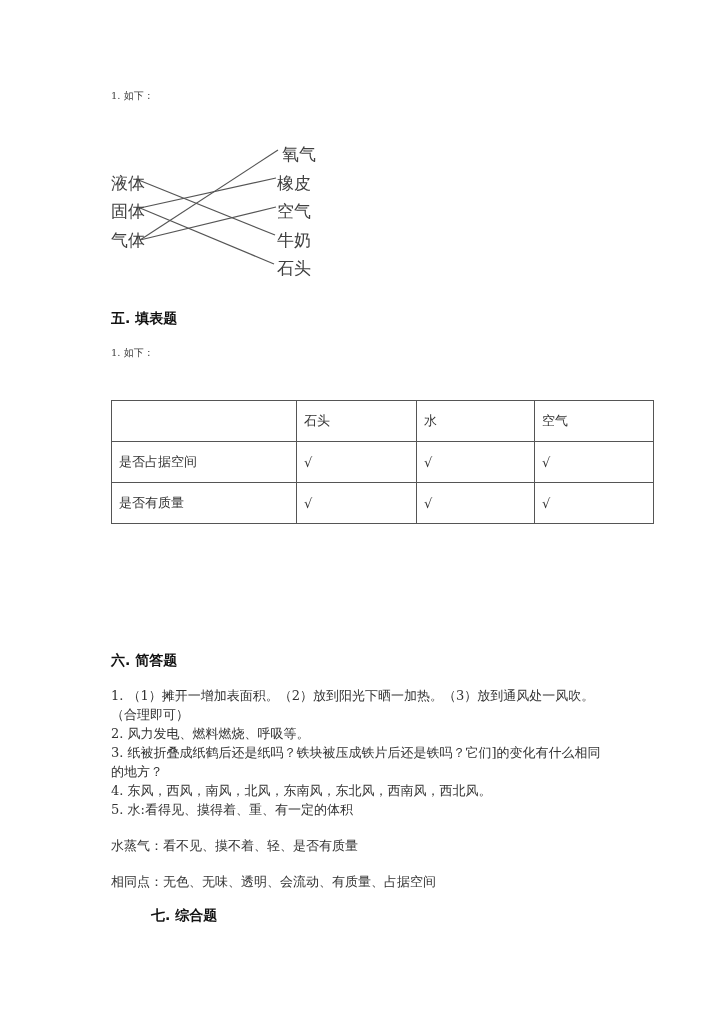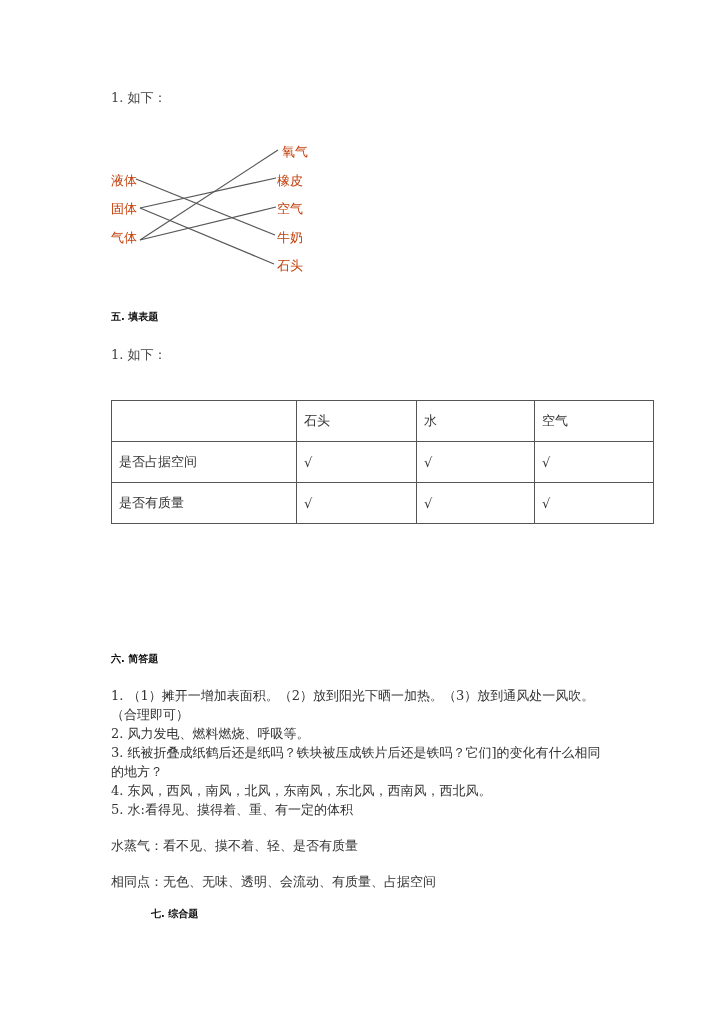--- a/index.html
+++ b/index.html
@@ -1,21 +1,21 @@
 <!DOCTYPE html>
 <html><head>
 <meta charset="utf-8">
 <style>
   html, body { margin:0; padding:0; background:#ffffff; }
   body { width:720px; height:1018px; position:relative; overflow:hidden;
          font-family:"DejaVu Serif", "Liberation Serif", serif; color:#333; }
   .abs { position:absolute; }
-  .item-label { font-size:13px; color:#444; }
-  .section-title { font-size:10px; font-weight:bold; color:#111; font-family:"DejaVu Sans", sans-serif; }
-  .diagram-label { font-size:13px; color:#c2410c; font-family:"DejaVu Sans", sans-serif; }
+  .item-label { font-size:10px; color:#444; }
+  .section-title { font-size:14px; font-weight:bold; color:#111; font-family:"DejaVu Sans", sans-serif; }
+  .diagram-label { font-size:17px; color:#404040; font-family:"DejaVu Sans", sans-serif; }
   table.fill { position:absolute; left:111px; top:400px; width:543px; border-collapse:collapse; }
   table.fill td { border:1px solid #555; height:40px; padding:0 0 0 7px; font-size:13px;
                   font-family:"DejaVu Sans", sans-serif; color:#333; }
   table.fill td.c0 { width:177px; }
   table.fill td.c1 { width:112px; }
   table.fill td.c2 { width:110px; }
   .mark { color:#555; font-size:13px; }
   .ans { font-size:13px; line-height:19px; color:#333; }
 </style>
 </head>

